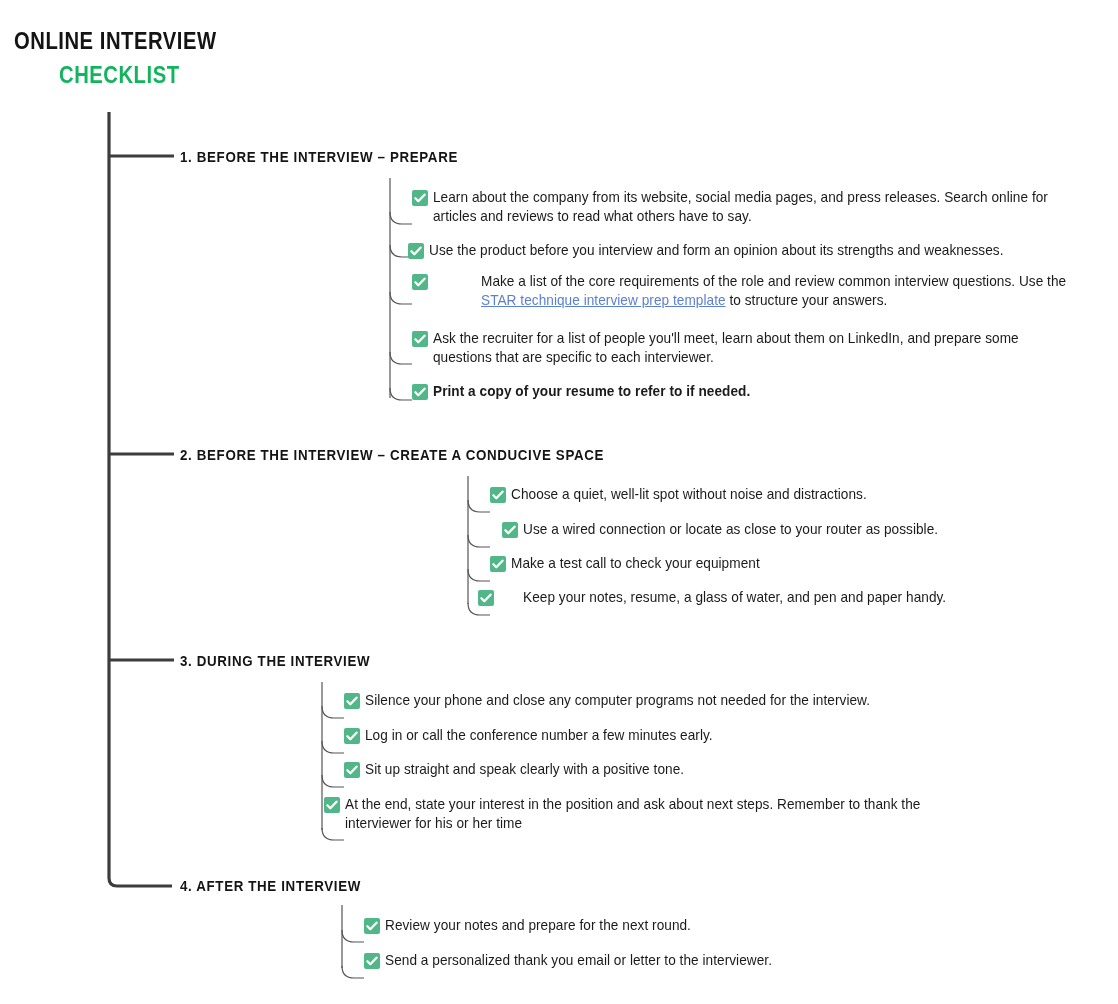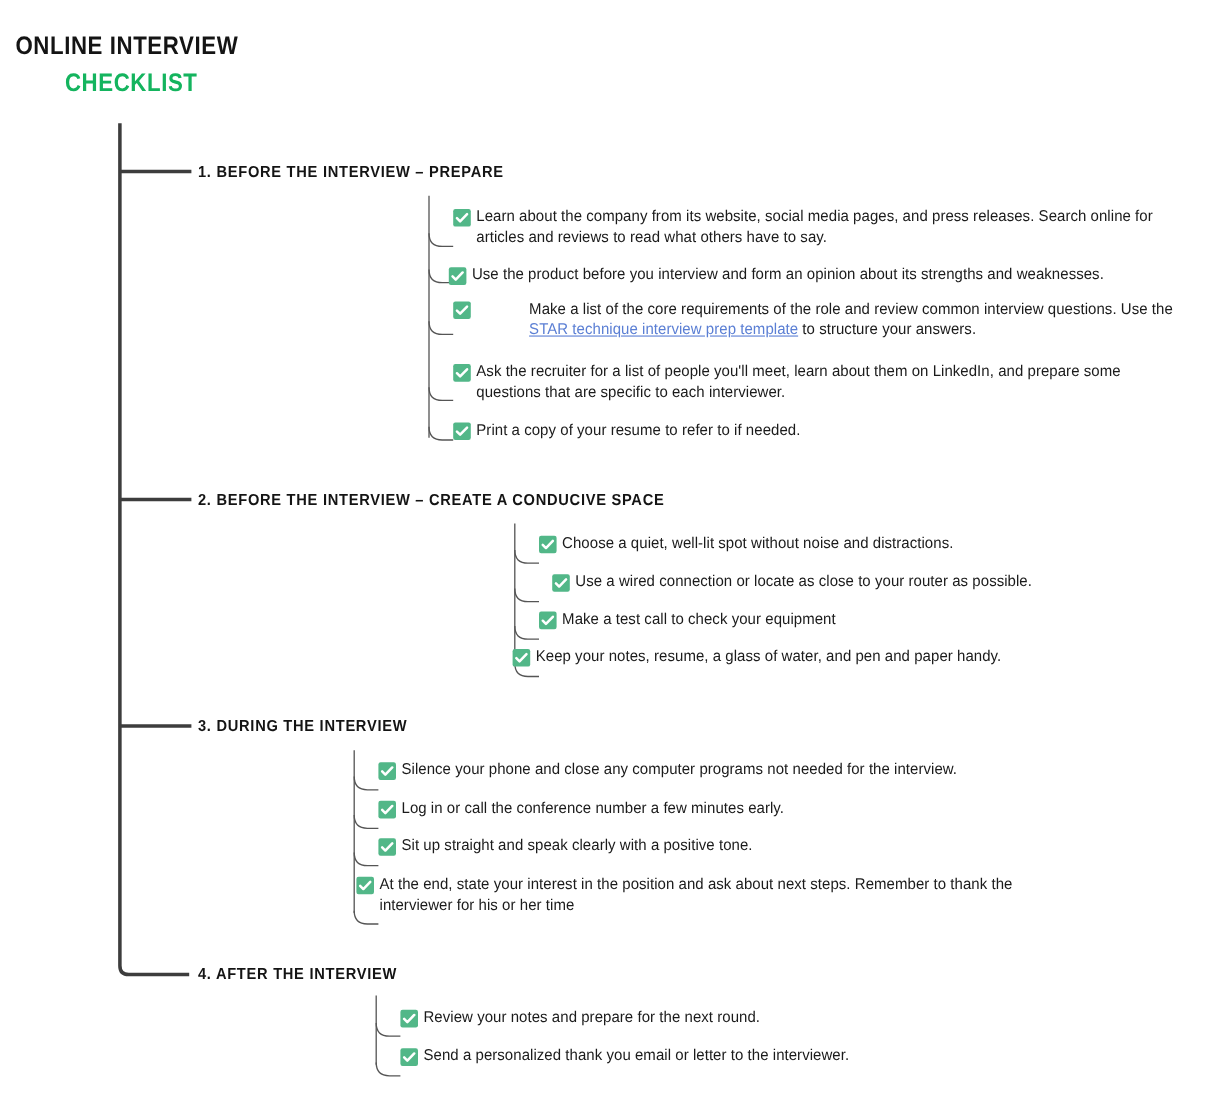--- a/index.html
+++ b/index.html
@@ -172,21 +172,21 @@
 
 <div class="check-item" style="left:412px; top:329px; width:700px;">
   <span class="checkbox-icon">
     <svg width="16" height="16" viewBox="0 0 16 16">
         <path d="M3.4 8.3 L6.3 11.2 L12.6 4.7" fill="none" stroke="#ffffff" stroke-width="2.3" stroke-linecap="round" stroke-linejoin="round"></path>
       </svg>
   </span>
   <span class="item-text" style="width:625px;">Ask the recruiter for a list of people you'll meet, learn about them on LinkedIn, and prepare some questions that are specific to each interviewer.</span>
 </div>
 
-<div class="check-item" style="left:412px; top:382px; width:700px;">
+<div class="check-item" style="left:412px; top:382px; width:700px;font-weight:bold;">
   <span class="checkbox-icon">
     <svg width="16" height="16" viewBox="0 0 16 16">
         <path d="M3.4 8.3 L6.3 11.2 L12.6 4.7" fill="none" stroke="#ffffff" stroke-width="2.3" stroke-linecap="round" stroke-linejoin="round"></path>
       </svg>
   </span>
   <span class="item-text" style="width:690px;">Print a copy of your resume to refer to if needed.</span>
 </div>
 
 <div class="section-heading" style="left:180px; top:447px;">2. BEFORE THE INTERVIEW – CREATE A CONDUCIVE SPACE</div>
 
@@ -210,21 +210,21 @@
 
 <div class="check-item" style="left:490px; top:554px; width:620px;">
   <span class="checkbox-icon">
     <svg width="16" height="16" viewBox="0 0 16 16">
         <path d="M3.4 8.3 L6.3 11.2 L12.6 4.7" fill="none" stroke="#ffffff" stroke-width="2.3" stroke-linecap="round" stroke-linejoin="round"></path>
       </svg>
   </span>
   <span class="item-text" style="width:600px;">Make a test call to check your equipment</span>
 </div>
 
-<div class="check-item" style="left:466px; top:588px; width:620px;">
+<div class="check-item" style="left:478px; top:588px; width:620px;gap:24px;">
   <span class="checkbox-icon">
     <svg width="16" height="16" viewBox="0 0 16 16">
         <path d="M3.4 8.3 L6.3 11.2 L12.6 4.7" fill="none" stroke="#ffffff" stroke-width="2.3" stroke-linecap="round" stroke-linejoin="round"></path>
       </svg>
   </span>
   <span class="item-text" style="width:600px;">Keep your notes, resume, a glass of water, and pen and paper handy.</span>
 </div>
 
 <div class="section-heading" style="left:180px; top:653px;">3. DURING THE INTERVIEW</div>
 

